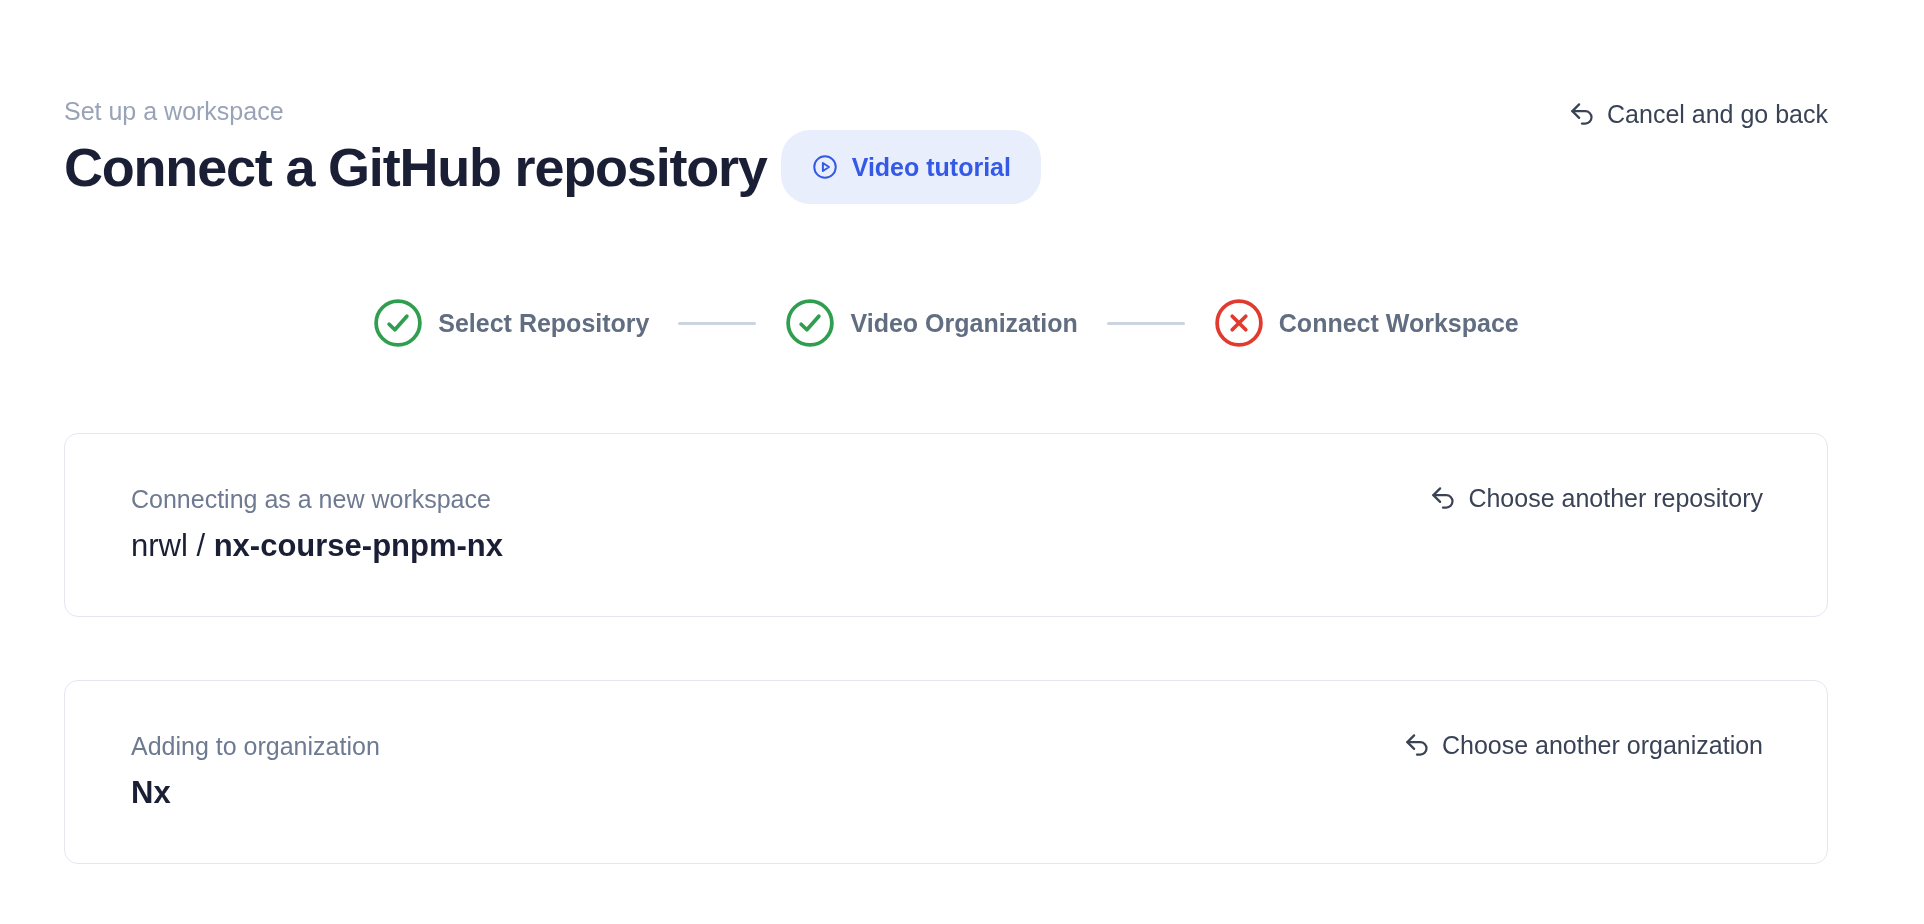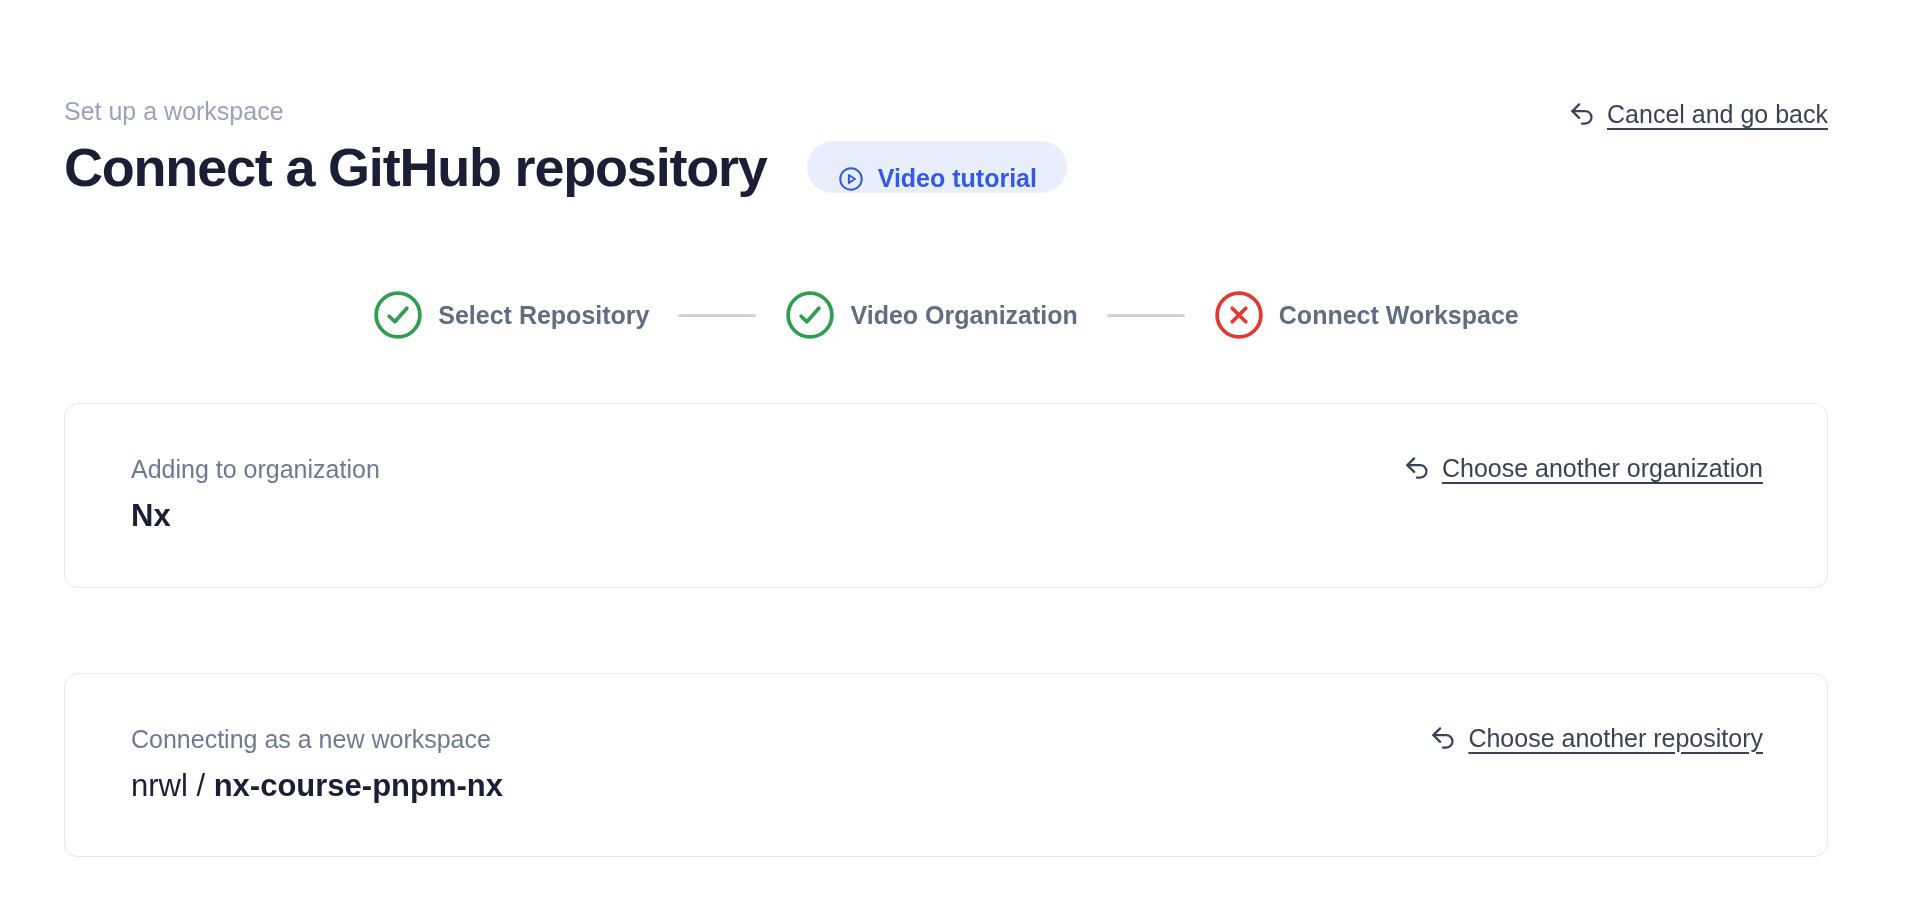--- a/index.html
+++ b/index.html
@@ -25,36 +25,36 @@
     align-items: flex-start;
   }
   .eyebrow {
     font-size: 25px;
     line-height: 1.2;
     color: #98a3b8;
   }
   .title-row {
     display: flex;
     align-items: center;
-    gap: 40px;
-    margin-top: 12px;
+    gap: 14px;
+    margin-top: 4px;
   }
   h1.page-title {
     margin: 0;
     font-size: 54px;
     line-height: 1.08;
     font-weight: 700;
     letter-spacing: -1.2px;
     color: #1a1f36;
   }
   .pill-button {
     display: inline-flex;
-    align-items: flex-end;
+    align-items: center;
     gap: 13px;
-    height: 52px;
+    height: 74px;
     padding: 0 30px;
     border: none;
     border-radius: 29px;
     background: #e9eefc;
     color: #3359e6;
     font-family: "Liberation Sans", sans-serif;
     font-size: 25px;
     font-weight: 700;
     cursor: pointer;
     white-space: nowrap;
@@ -65,21 +65,20 @@
     display: inline-flex;
     align-items: center;
     gap: 11px;
     color: #3a4356;
     font-size: 25px;
     text-decoration: none;
     white-space: nowrap;
     cursor: pointer;
   }
   .link .link-text {
-    text-decoration: underline;
     text-decoration-thickness: 2px;
     text-underline-offset: 5px;
   }
   .link .link-icon svg { display: block; }
   .cancel-link { margin-top: 4px; }
 
   
   .stepper {
     margin-top: 94px;
     display: flex;
@@ -197,49 +196,49 @@
         <svg viewBox="0 0 48 48" fill="none">
           <circle cx="24" cy="24" r="21" stroke="#e13a2e" stroke-width="3.6"></circle>
           <path d="M17.5 17.5l13 13M30.5 17.5l-13 13" stroke="#e13a2e" stroke-width="3.6" stroke-linecap="round"></path>
         </svg>
       </span>
       <span class="step-label">Connect Workspace</span>
     </div>
 
   </div>
 
+  <section class="card card-repository">
+    <div class="card-info">
+      <div class="card-label">Connecting as a new workspace</div>
+      <div class="card-value">
+        <span class="value-prefix">nrwl / </span><span class="value-emph">nx-course-pnpm-nx</span>
+      </div>
+    </div>
+    <a class="link" href="#">
+      <span class="link-icon">
+        <svg width="27" height="27" viewBox="0 0 24 24" fill="none" stroke="#3a4356" stroke-width="2" stroke-linecap="round" stroke-linejoin="round">
+          <path d="M9 15 3 9l6-6"></path>
+          <path d="M3 9h11.5a5.5 5.5 0 0 1 0 11h-3"></path>
+        </svg>
+      </span>
+      <span class="link-text">Choose another repository</span>
+    </a>
+  </section>
+
   <section class="card card-organization">
     <div class="card-info">
       <div class="card-label">Adding to organization</div>
       <div class="card-value">
         <span class="value-prefix"></span><span class="value-emph">Nx</span>
       </div>
     </div>
     <a class="link" href="#">
       <span class="link-icon">
         <svg width="27" height="27" viewBox="0 0 24 24" fill="none" stroke="#3a4356" stroke-width="2" stroke-linecap="round" stroke-linejoin="round">
           <path d="M9 15 3 9l6-6"></path>
           <path d="M3 9h11.5a5.5 5.5 0 0 1 0 11h-3"></path>
         </svg>
       </span>
       <span class="link-text">Choose another organization</span>
     </a>
   </section>
 
-  <section class="card card-repository">
-    <div class="card-info">
-      <div class="card-label">Connecting as a new workspace</div>
-      <div class="card-value">
-        <span class="value-prefix">nrwl / </span><span class="value-emph">nx-course-pnpm-nx</span>
-      </div>
-    </div>
-    <a class="link" href="#">
-      <span class="link-icon">
-        <svg width="27" height="27" viewBox="0 0 24 24" fill="none" stroke="#3a4356" stroke-width="2" stroke-linecap="round" stroke-linejoin="round">
-          <path d="M9 15 3 9l6-6"></path>
-          <path d="M3 9h11.5a5.5 5.5 0 0 1 0 11h-3"></path>
-        </svg>
-      </span>
-      <span class="link-text">Choose another repository</span>
-    </a>
-  </section>
-
 </div>
 
 </body></html>

